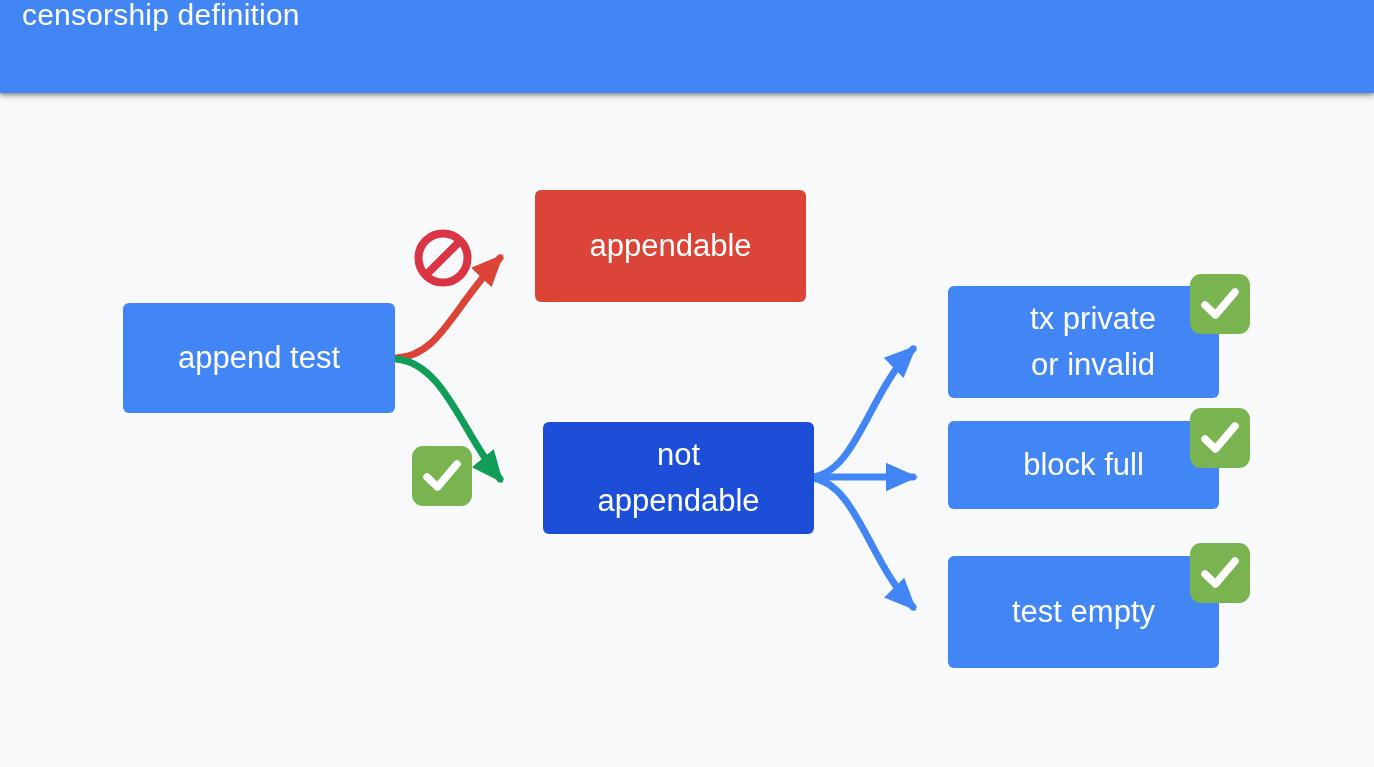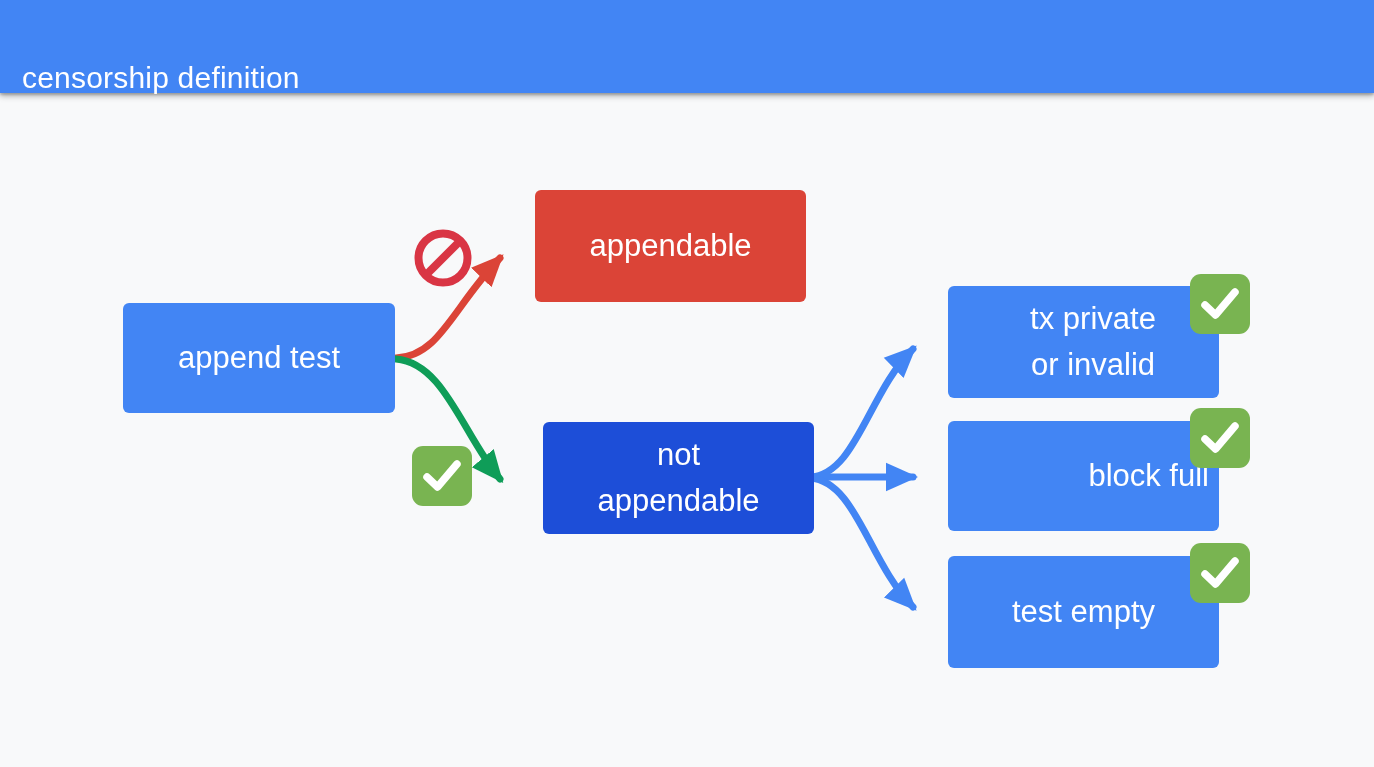--- a/index.html
+++ b/index.html
@@ -17,21 +17,21 @@
   }
 
   
   .appbar {
     position: absolute;
     left: 0; top: 0;
     width: 1374px;
     height: 93px;
     background: #4285f4;
     display: flex;
-    align-items: flex-end;
+    align-items: flex-start;
     box-shadow: 0 3px 6px rgba(0,0,0,0.30), 0 2px 2px rgba(0,0,0,0.16);
     z-index: 30;
   }
   .appbar-title {
     margin-left: 22px;
     color: #ffffff;
     font-size: 30px;
     font-weight: 400;
     letter-spacing: 0.2px;
     line-height: 1;
@@ -73,21 +73,21 @@
     white-space: pre-line;
   }
   .node-blue  { background: #4285f4; }
   .node-red   { background: #db4437; }
   .node-green { background: #1d4ed8; margin-left: 8px; }
 
   #node-append-test   { left: 123px; top: 210px; width: 272px; height: 110px; }
   #node-appendable    { left: 535px; top: 97px;  width: 271px; height: 112px; }
   #node-not-appendable{ left: 535px; top: 329px; width: 271px; height: 112px; }
   #node-tx-private    { left: 948px; top: 193px; width: 271px; height: 112px; padding-left: 29px; }
-  #node-block-full    { left: 948px; top: 328px; width: 271px; height: 110px; justify-content: flex-end; }
+  #node-block-full    { left: 948px; top: 328px; width: 271px; height: 88px; }
   #node-slot-empty    { left: 948px; top: 463px; width: 271px; height: 112px; }
 
   
   .badge-check {
     position: absolute;
     width: 60px;
     height: 60px;
     background: #79b451;
     border-radius: 11px;
     z-index: 12;

